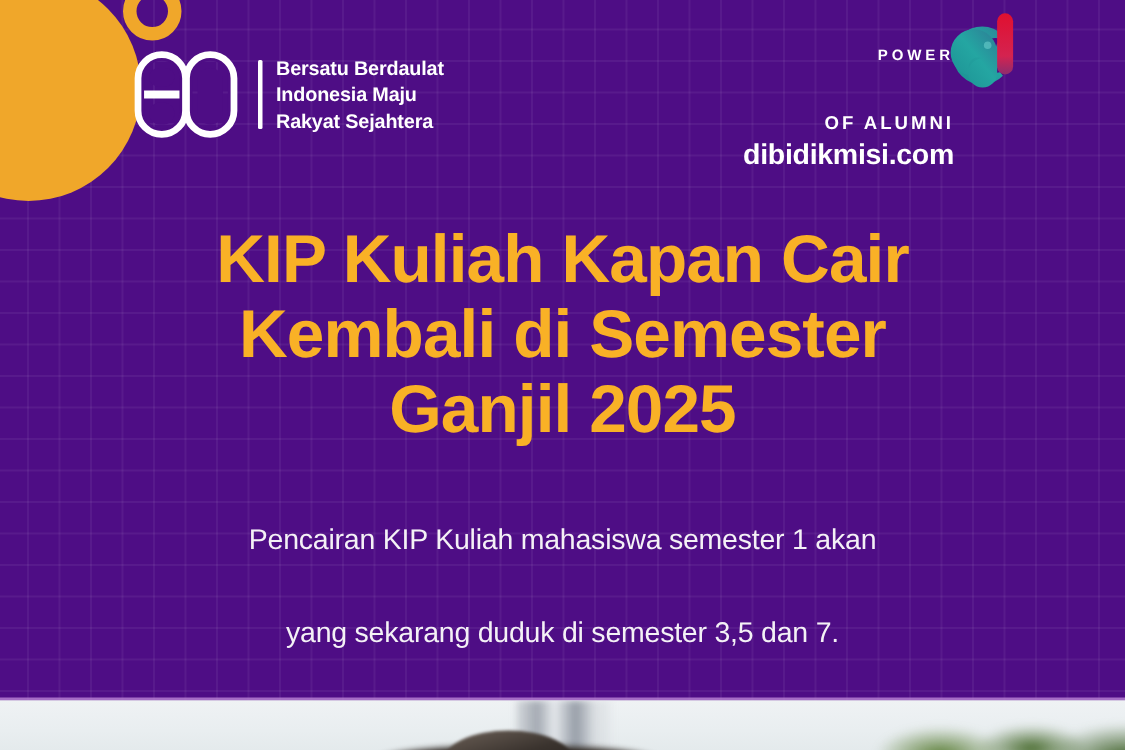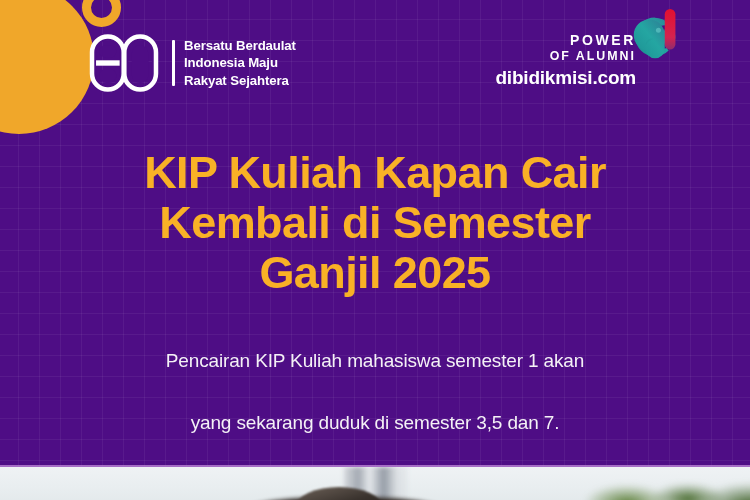--- a/index.html
+++ b/index.html
@@ -87,31 +87,32 @@
   .alumni-lockup {
     position:absolute;
     right:62px; top:28px;
     display:flex;
     align-items:flex-start;
     gap:0px;
   }
   .alumni-text { text-align:right; padding-top:4px; }
   .alumni-power {
     color:#ffffff;
-    font-size:14px;
+    font-size:10px;
     font-weight:bold;
     letter-spacing:2.6px;
     line-height:1.22;
   }
   .alumni-of {
     color:#ffffff;
     font-size:12.4px;
     font-weight:bold;
     letter-spacing:2.0px;
     line-height:1.22;
+    margin-top:31px;
   }
   .alumni-domain {
     color:#ffffff;
     font-size:19px;
     font-weight:bold;
     letter-spacing:-0.2px;
     line-height:1.15;
     margin-top:3px;
     white-space:nowrap;
   }

